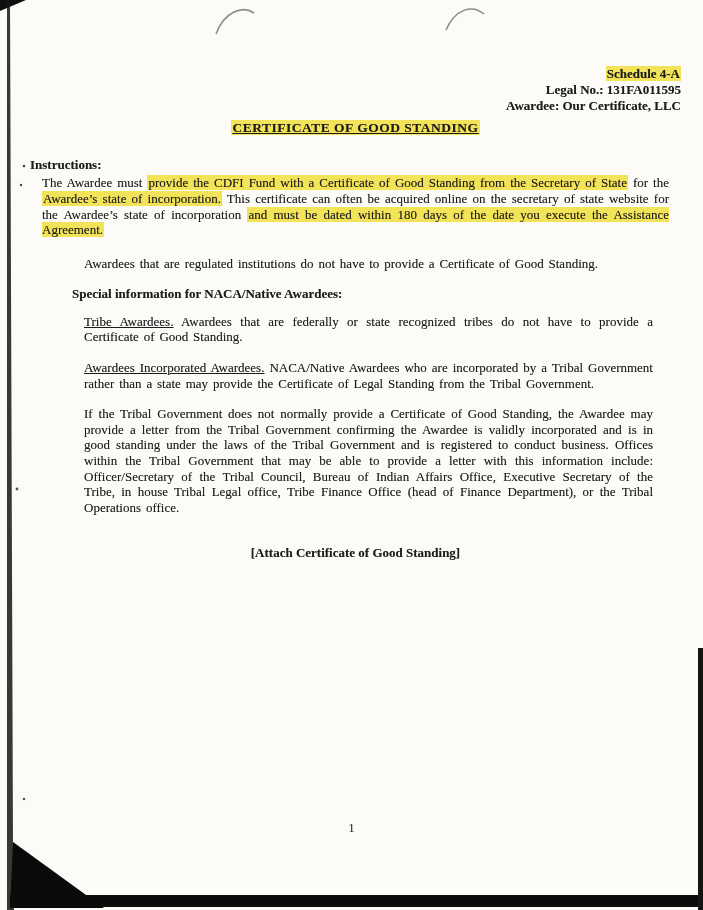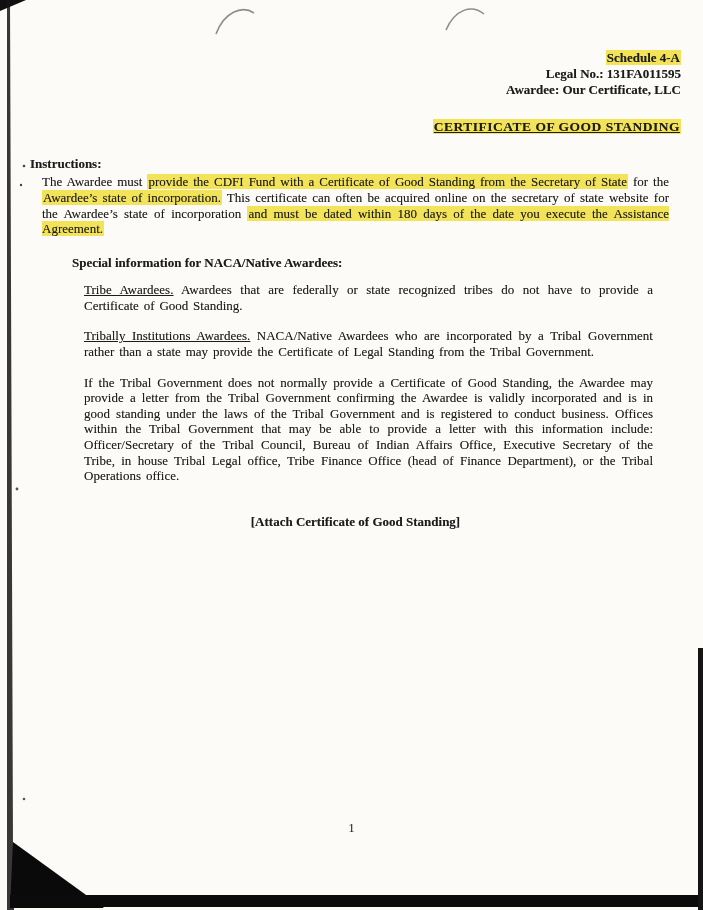--- a/index.html
+++ b/index.html
@@ -9,30 +9,30 @@
     position: relative; overflow: hidden;
     font-family: "Liberation Serif", serif;
     color: #1c1c1c;
   }
   .page {
     position: absolute; inset: 0;
     background: #fcfbf8;
   }
   .content {
     position: relative; z-index: 2;
-    padding: 50px 22px 0 30px;
+    padding: 66px 22px 0 30px;
     text-shadow: 0 0 0.4px rgba(0,0,0,0.35);
   }
   .hl { background: var(--hl, #f2e359); padding: 0 1px; }
   .underline { text-decoration: underline; }
 
   .header-block { text-align: right; font-weight: bold; font-size: 13px; line-height: 1.24; }
   .header-line { white-space: nowrap; }
 
-  .title-row { text-align: right; margin-top: 19px; }
+  .title-row { text-align: center; margin-top: 4px; }
   .title {
     font-weight: bold; font-size: 13.5px;
     letter-spacing: 0.5px;
     text-decoration: underline;
   }
 
   .instructions-heading { margin-top: 21px; font-weight: bold; font-size: 13px; }
 
   .para, .sec-body {
     margin: 12px; font-size: 13px; line-height: 1.2; word-spacing: 1.6px;
@@ -73,29 +73,30 @@
       <span class="title hl">CERTIFICATE OF GOOD STANDING</span>
     </div>
 
     <div class="instructions-heading">Instructions:</div>
 
     <p class="para justify"><span>The Awardee must </span><span class="hl">provide the CDFI Fund with a Certificate of Good Standing from the Secretary of State</span><span> for the </span><span class="hl">Awardee’s state of incorporation.</span><span> This certificate can often be acquired online on the secretary of state website for the Awardee’s state of incorporation </span><span class="hl">and must be dated within 180 days of the date you execute the Assistance Agreement.</span></p>
 
     <div class="sections">
 
       <section class="sec">
+        <p class="sec-body">Awardees that are regulated institutions do not have to provide a Certificate of Good Standing.</p>
       </section>
 
       <section class="sec">
         <div class="sec-heading">Special information for NACA/Native Awardees:</div>
         <p class="sec-body justify"><span class="underline">Tribe Awardees.</span><span> Awardees that are federally or state recognized tribes do not have to provide a Certificate of Good Standing.</span></p>
       </section>
 
       <section class="sec">
-        <p class="sec-body justify"><span class="underline">Tribally Institutions Awardees.</span><span> NACA/Native Awardees who are incorporated by a Tribal Government rather than a state may provide the Certificate of Legal Standing from the Tribal Government.</span></p>
+        <p class="sec-body justify"><span class="underline">Awardees Incorporated Awardees.</span><span> NACA/Native Awardees who are incorporated by a Tribal Government rather than a state may provide the Certificate of Legal Standing from the Tribal Government.</span></p>
       </section>
 
       <section class="sec">
         <p class="sec-body justify">If the Tribal Government does not normally provide a Certificate of Good Standing, the Awardee may provide a letter from the Tribal Government confirming the Awardee is validly incorporated and is in good standing under the laws of the Tribal Government and is registered to conduct business. Offices within the Tribal Government that may be able to provide a letter with this information include: Officer/Secretary of the Tribal Council, Bureau of Indian Affairs Office, Executive Secretary of the Tribe, in house Tribal Legal office, Tribe Finance Office (head of Finance Department), or the Tribal Operations office.</p>
       </section>
 
     </div>
 
     <div class="attach-line">[Attach Certificate of Good Standing]</div>
 

